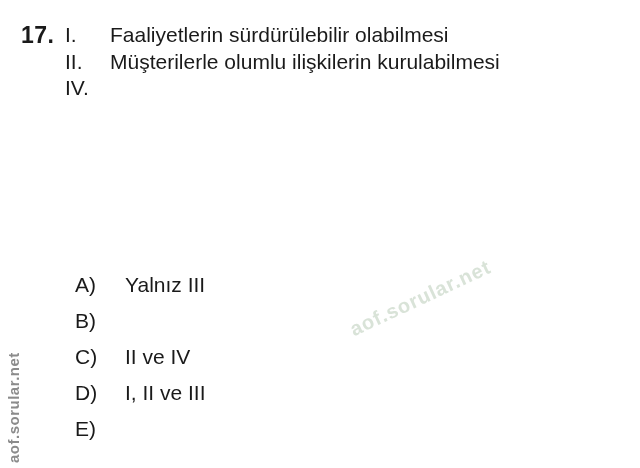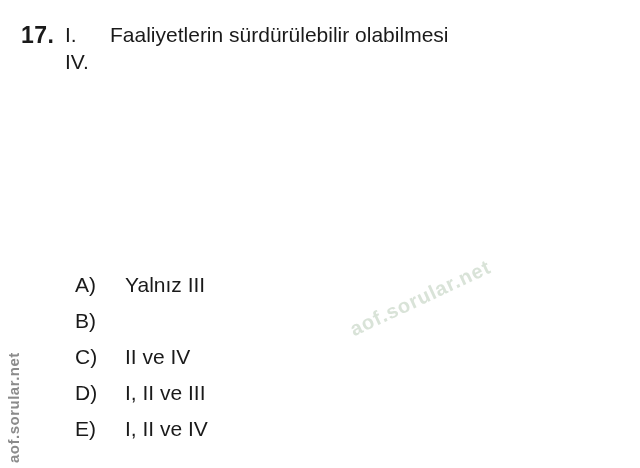--- a/index.html
+++ b/index.html
@@ -114,20 +114,24 @@
 <div class="page">
 
   <div class="q-number">17.</div>
 
   <div class="premises">
     <div class="premise-row">
       <span class="numeral">I.</span>
       <span class="premise-text">Faaliyetlerin sürdürülebilir olabilmesi</span>
     </div>
     <div class="premise-row">
+      <span class="numeral">II.</span>
+      <span class="premise-text">Müşterilerle olumlu ilişkilerin kurulabilmesi</span>
+    </div>
+    <div class="premise-row">
       <span class="numeral">IV.</span>
     </div>
   </div>
 
 
   <div class="options">
     <div class="option-row">
       <span class="opt-letter">A)</span>
       <span class="opt-text">Yalnız III</span>
     </div>
@@ -137,20 +141,19 @@
     <div class="option-row">
       <span class="opt-letter">C)</span>
       <span class="opt-text">II ve IV</span>
     </div>
     <div class="option-row">
       <span class="opt-letter">D)</span>
       <span class="opt-text">I, II ve III</span>
     </div>
     <div class="option-row">
       <span class="opt-letter">E)</span>
-      <span class="opt-text">I, II ve IV</span>
     </div>
   </div>
 
   <div class="wm-left">aof.sorular.net</div>
   <div class="wm-diag">aof.sorular.net</div>
 
 </div>
 
 </body></html>

